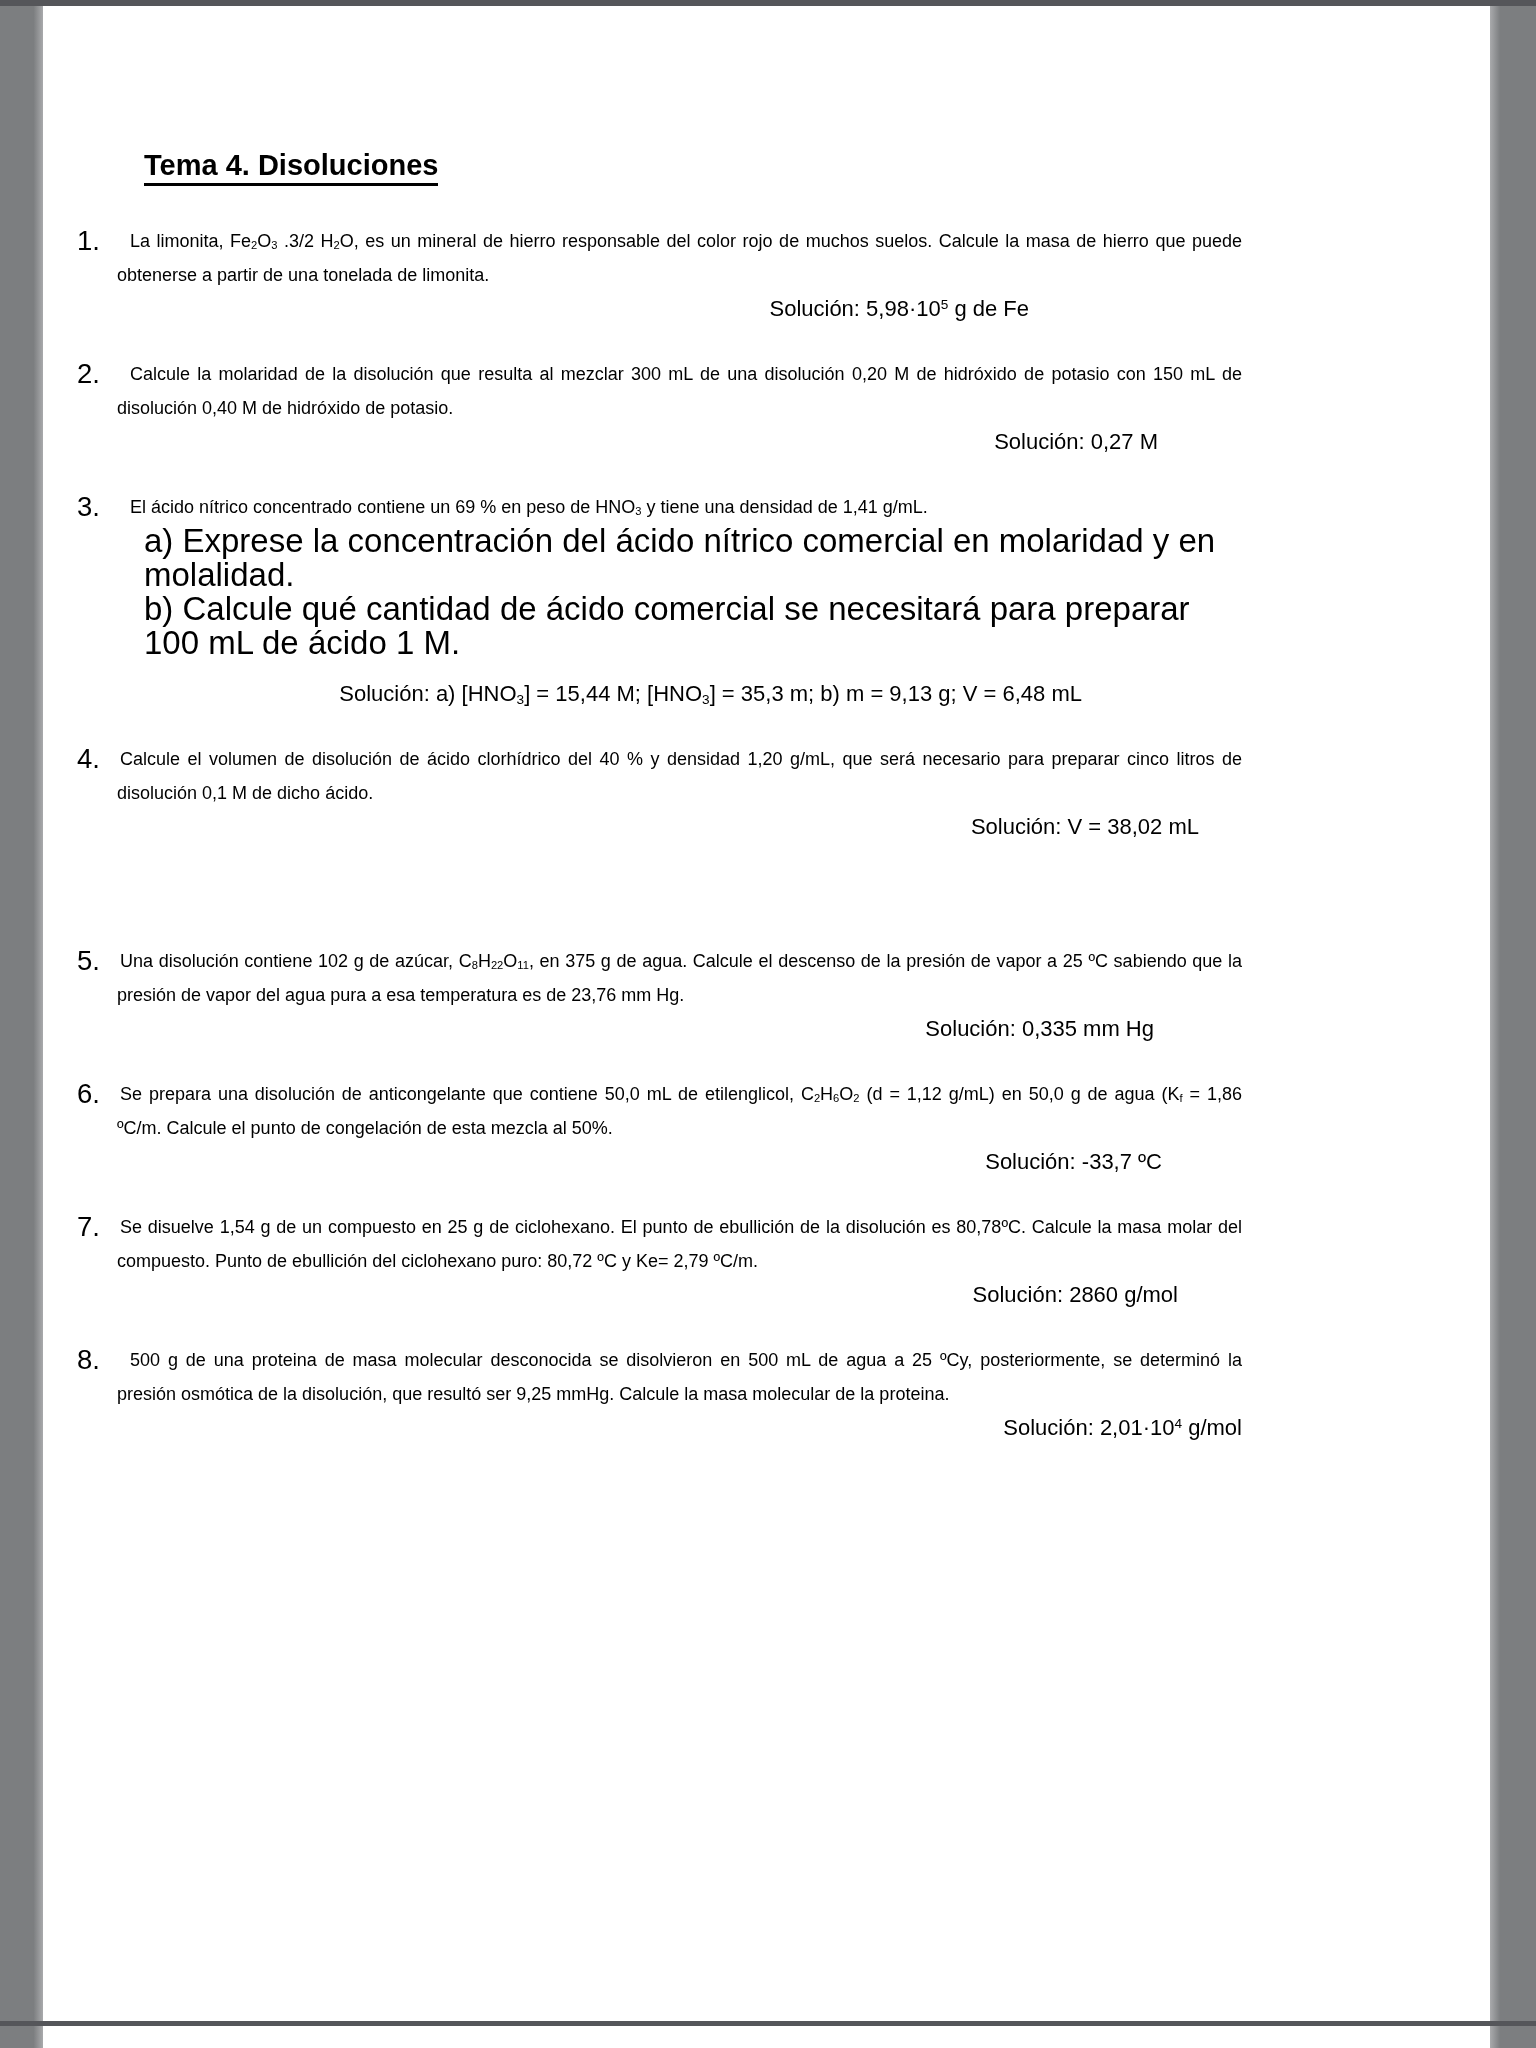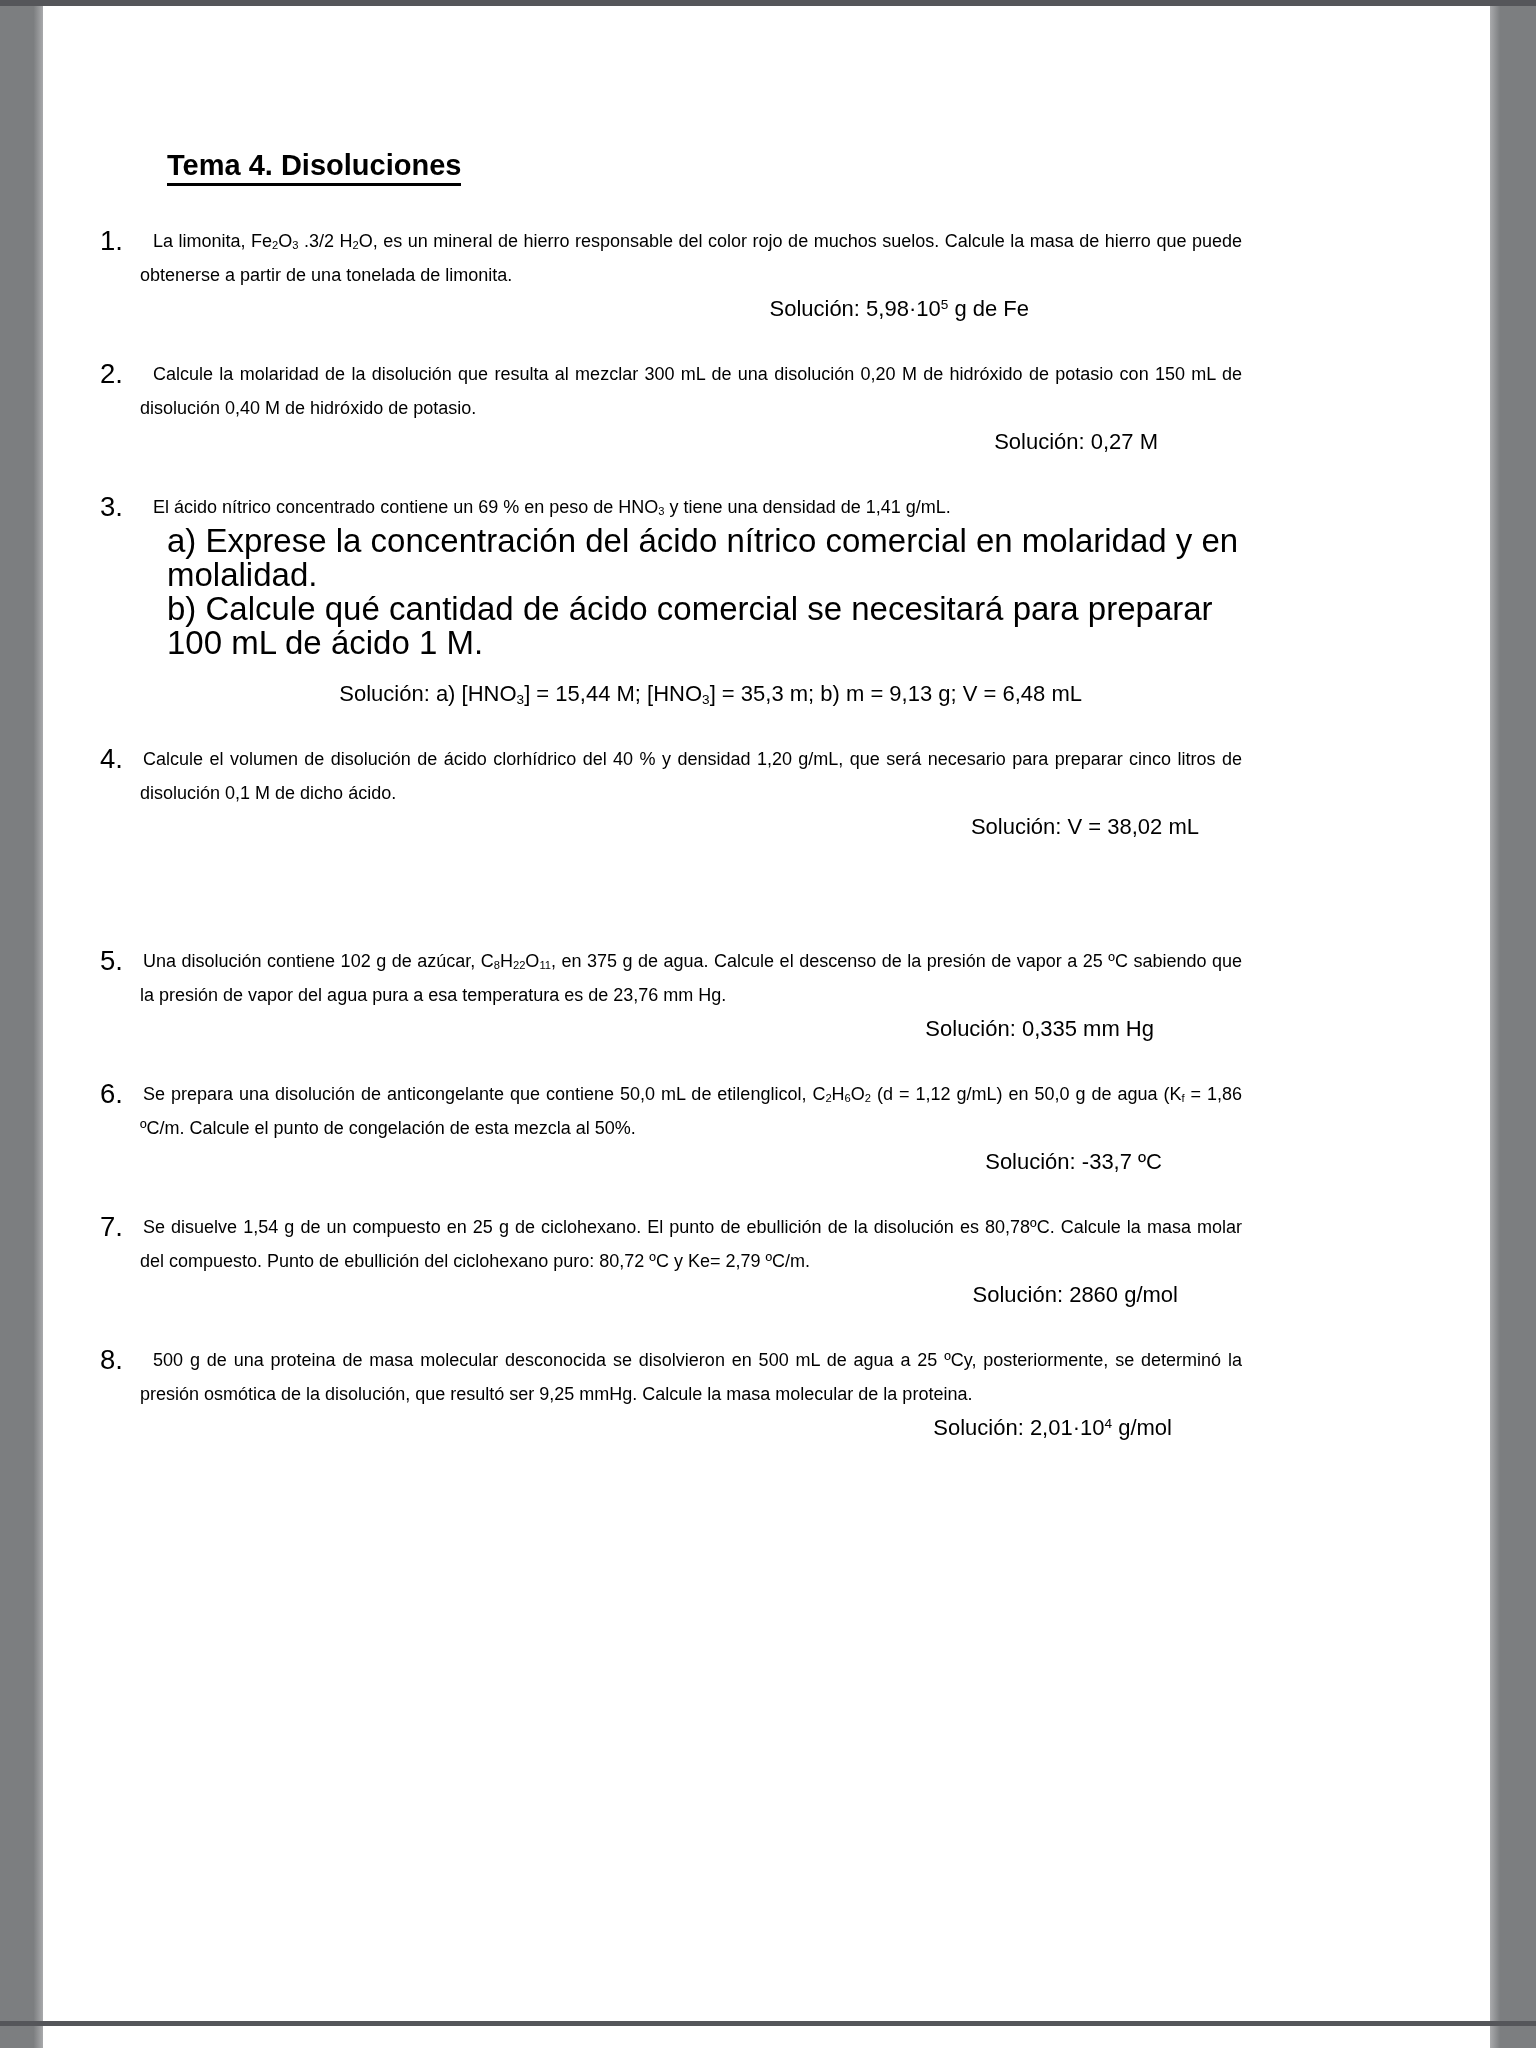--- a/index.html
+++ b/index.html
@@ -27,21 +27,21 @@
     background: #55565a;
   }
   .strip-bottom {
     position: absolute; top: 2021px; left: 0; width: 1536px; height: 5px;
     background: #55565a;
   }
 
   
   .content {
     position: absolute; left: 43px; top: 0; width: 1244px; height: 2048px;
-    padding: 148px 45px 0 97px;
+    padding: 148px 45px 0 74px;
     color: #000;
   }
   .doc-title {
     display: inline-block;
     margin: 0 0 38px 27px;
     font-size: 29px; font-weight: bold; line-height: 34px;
     border-bottom: 3px solid #000;
     padding-bottom: 1px;
   }
   .title-row { margin: 0; }
@@ -70,21 +70,21 @@
   sub { font-size: 0.62em; line-height: 0; vertical-align: -0.22em; }
   sup { font-size: 0.62em; line-height: 0; vertical-align: 0.55em; }
 
   .p1 .sol { margin-right: 213px; }
   .p2 .sol { margin-right: 84px; }
   .p3 .sol { margin-right: 160px; margin-top: 17px; }
   .p4 .sol { margin-right: 43px; }
   .p5 .sol { margin-right: 88px; text-align: right; }
   .p6 .sol { margin-right: 80px; text-align: right; }
   .p7 .sol { margin-right: 64px; }
-  .p8 .sol { margin-right: 70px; }
+  .p8 .sol { }
   .p4 { margin-bottom: 100px; }
 </style>
 </head>
 <body>
 
 <div class="stage">
   <div class="band-left"></div>
   <div class="band-right"></div>
   <div class="strip-top"></div>
   <div class="strip-bottom"></div>

